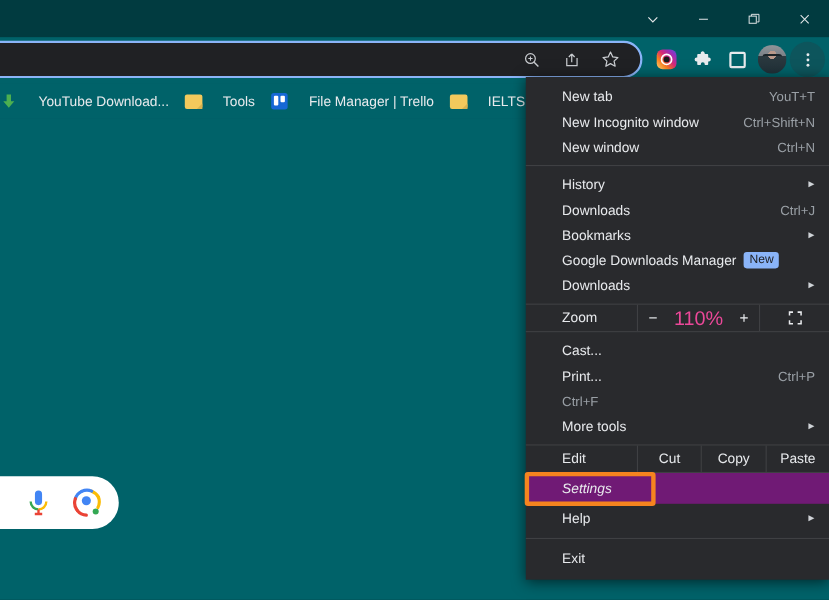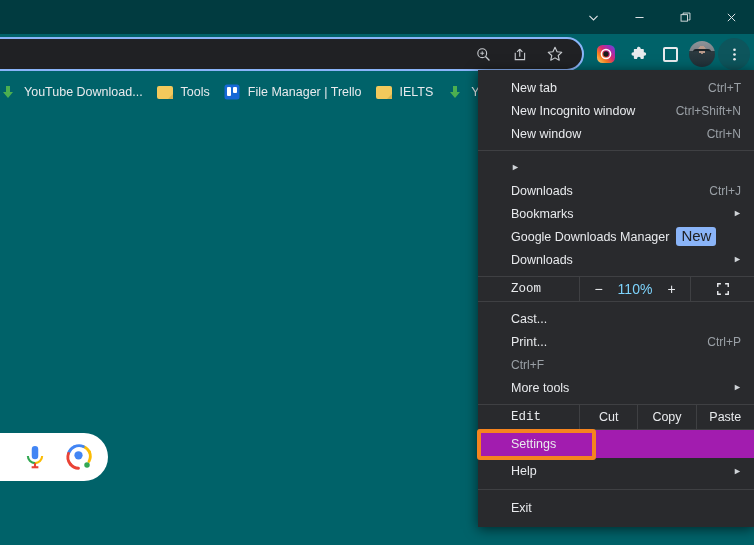--- a/index.html
+++ b/index.html
@@ -133,21 +133,21 @@
     display: flex;
     align-items: center;
     height: 24px;
     padding: 0 7px;
     border-radius: 4px;
     color: #e8eaed;
     font-size: 12.5px;
     white-space: nowrap;
     flex: 0 0 auto;
   }
-  .bm .bm-label { margin-left: 8px; }
+  .bm .bm-label { margin-left: 19px; }
   .bm:first-child { margin-left: -7px; }
   .ic { width: 16px; height: 16px; flex:0 0 auto; display:block; }
   .folder {
     width: 16px; height: 13px;
     background: #F3C95C;
     border-radius: 2px 2px 2px 2px;
     position: relative;
   }
   .folder::after{
     content:"";
@@ -206,30 +206,30 @@
     font-size: 12px;
     white-space: nowrap;
     padding-right: 3px;
   }
   .mi .arrow {
     color: #cfd3d7;
     font-size: 9px;
     line-height: 1;
     padding-right: 2px;
   }
-  .mi.hl { background: #a21caf; }
+  .mi.hl { background: #701a75; font-style: italic; }
   .sep {
     height: 1px;
     background: #3f4043;
     margin: 5px 0;
   }
   .badge {
     background: #8AB4F8;
     color: #202124;
-    font-size: 15px;
+    font-size: 11px;
     border-radius: 3px;
     padding: 1px 5px 2px 5px;
     margin-left: 7px;
     line-height: 1.1;
   }
 
   
   .split {
     display: flex;
     align-items: stretch;
@@ -243,23 +243,22 @@
     align-items: center;
     justify-content: center;
     border-left: 1px solid #3f4043;
     box-sizing: border-box;
     white-space: nowrap;
   }
   .split .cell.first {
     border-left: 0;
     justify-content: flex-start;
     padding-left: 33px;
-    font-family: Liberation Mono, monospace;
-  }
-  .zoom-lvl { color: #7dd3fc; font-size: 14px; padding: 0 9px; }
+  }
+  .zoom-lvl { color: #ec4899; font-size: 18px; padding: 0 9px; }
   .zoom-sign { color: #e8eaed; font-size: 14px; padding: 0 6px; }
   .fs-ic { width: 14px; height: 14px; }
 
   
   .annot {
     position: absolute;
     left: 477px;
     top: 429px;
     width: 119px;
     height: 31px;
@@ -408,34 +407,35 @@
         <circle cx="11.6" cy="10.6" r="3.3" fill="#4285F4"></circle>
         <circle cx="18.4" cy="18.4" r="2.2" fill="#34A853"></circle>
       </svg>
     </div>
   </div>
 
   <div class="menu">
 
     <div class="mi">
       <span class="lbl">New tab</span>
-      <span class="accel">Ctrl+T</span>
+      <span class="accel">YouT+T</span>
     </div>
     <div class="mi">
       <span class="lbl">New Incognito window</span>
       <span class="accel">Ctrl+Shift+N</span>
     </div>
     <div class="mi">
       <span class="lbl">New window</span>
       <span class="accel">Ctrl+N</span>
     </div>
 
     <div class="sep"></div>
 
     <div class="mi">
+      <span class="lbl">History</span>
       <span class="arrow">►</span>
     </div>
     <div class="mi">
       <span class="lbl">Downloads</span>
       <span class="accel">Ctrl+J</span>
     </div>
     <div class="mi">
       <span class="lbl">Bookmarks</span>
       <span class="arrow">►</span>
     </div>

